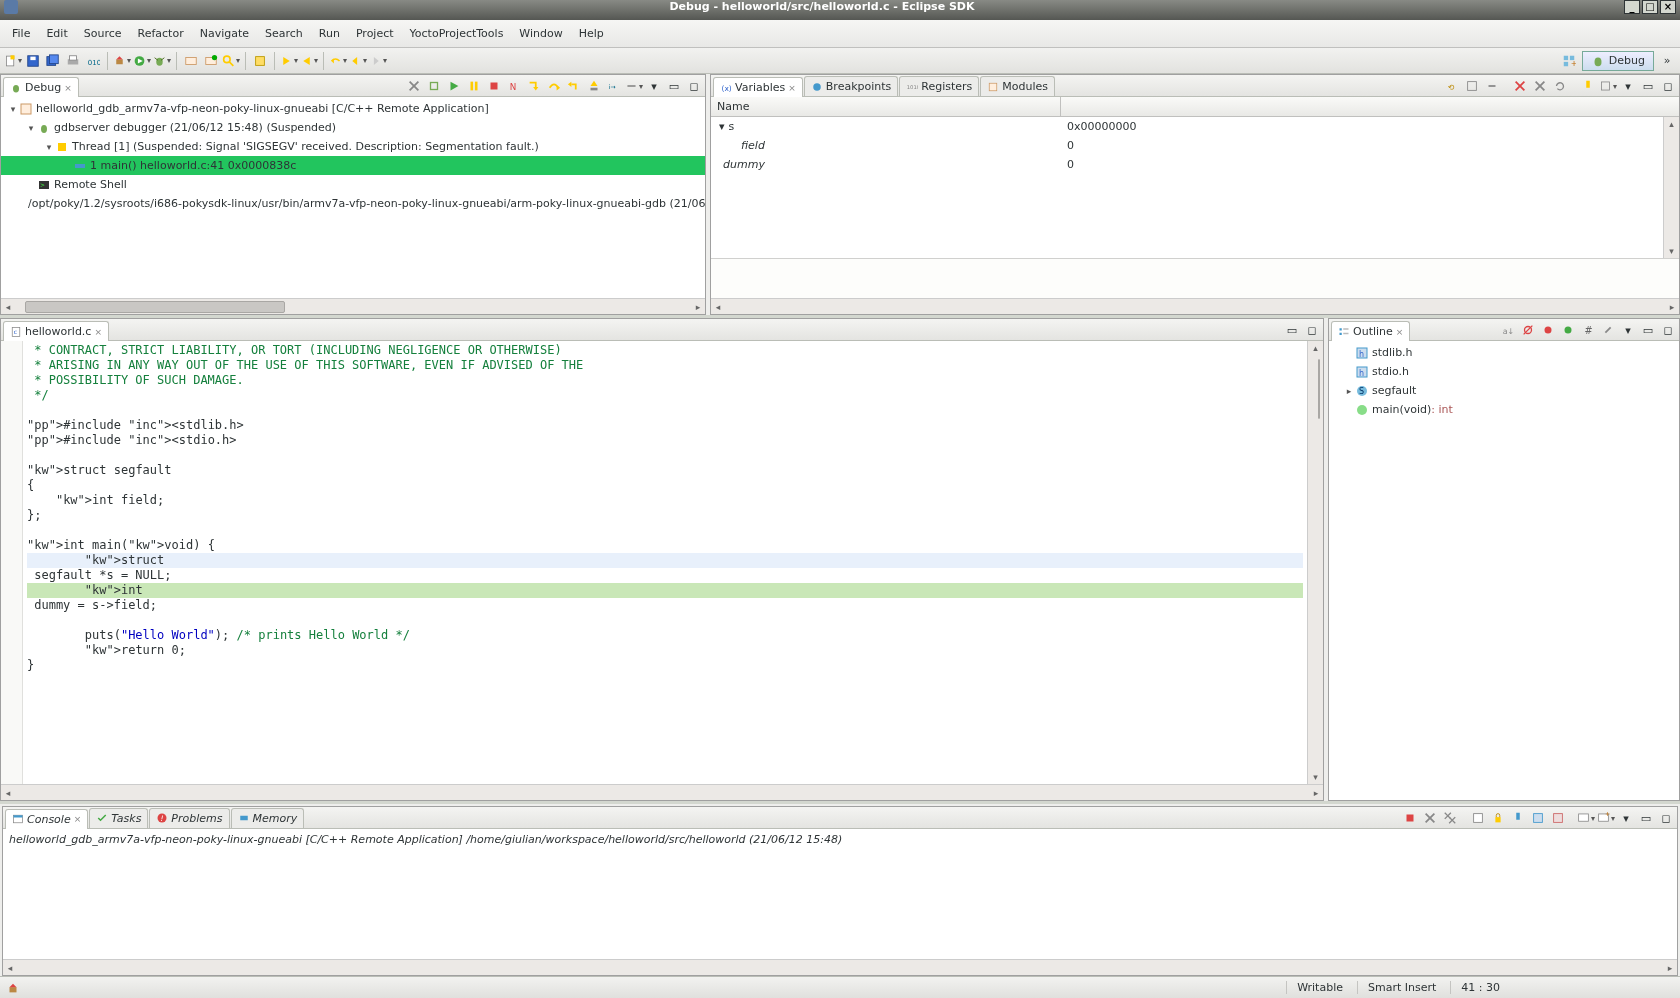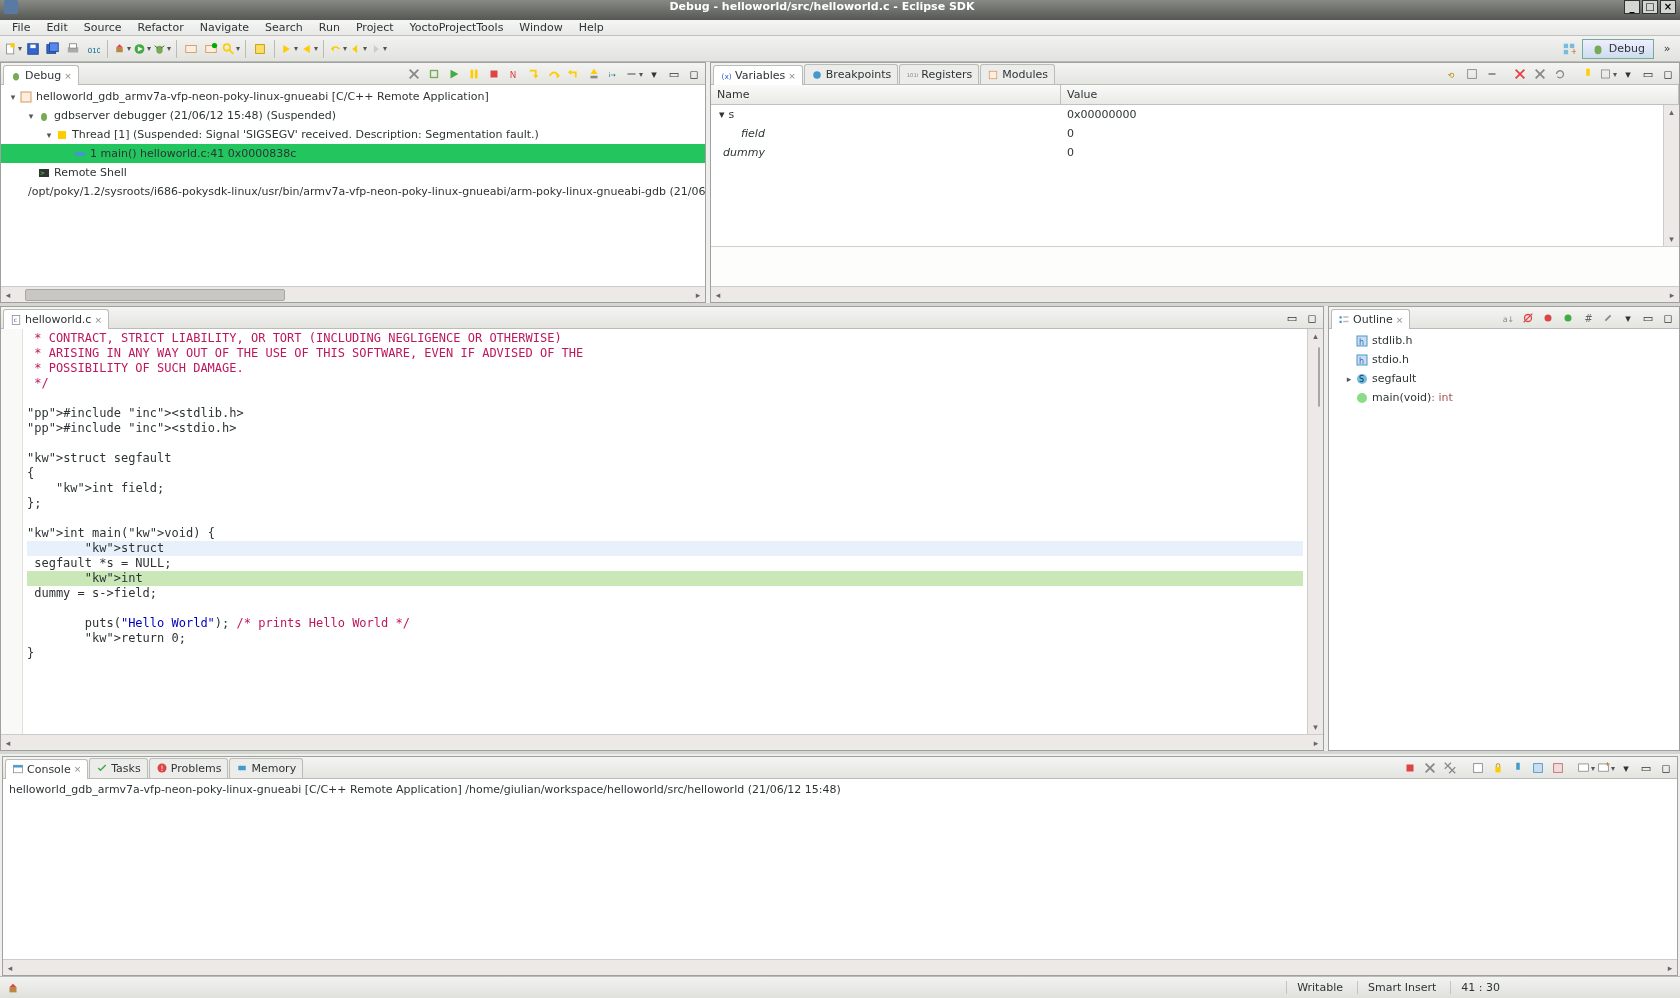--- a/index.html
+++ b/index.html
@@ -19,21 +19,21 @@
   background: linear-gradient(to bottom, #888a85 0%, #555753 100%);
   color: #fff;
   display: flex;
   padding: 0 4px;
   font-weight: bold;
 }
 .titlebar .title { flex: 1; text-align: center; }
 .titlebar .tb-icon { width:14px;height:14px;display:inline-block;background:#5a7aa6;border-radius:2px;margin-right:4px; }
 .titlebar .wbtn { width:16px; height:14px; border:1px solid #2e3436; background:#d3d7cf; margin-left:2px; display:flex;align-items:center;justify-content:center;color:#000;font-size:10px;line-height:10px;cursor:pointer;}
 .menubar {
-  height: 16px;
+  height: 28px;
   background: linear-gradient(to bottom,#f6f6f4,#e8e8e6);
   border-bottom: 1px solid #c0c0be;
   display: flex;
   align-items: center;
   padding: 0 6px;
   gap: 4px;
 }
 .menubar .mitem { padding: 2px 6px; cursor: pointer; }
 .toolbar {
   height: 26px;
@@ -84,25 +84,25 @@
 .vars-row .c2{flex:1;padding-left:6px;}
 .vscroll{width:16px;background:#ece9e6;border-left:1px solid #ccc;display:flex;flex-direction:column;align-items:center;}
 .vscroll .arrow{height:14px;line-height:14px;font-size:9px;color:#666;cursor:pointer;}
 .mid-split{display:flex;flex:1;min-height:0;border-bottom:3px solid #d3d7cf;}
 .editor-area{flex:1;display:flex;flex-direction:column;border:1px solid #a0a0a0;background:#fff;min-width:0;}
 .editor-tabs{height:22px;background:linear-gradient(to bottom,#f4f4f2,#e4e4e1);border-bottom:1px solid #babdb6;display:flex;align-items:flex-end;padding-left:2px;position:relative;}
 .code-wrap{flex:1;display:flex;min-height:0;}
 .gutter{width:22px;background:#f9f9f7;border-right:1px solid #e0e0dd;}
 pre.code{flex:1;font-family:"DejaVu Sans Mono","Liberation Mono",monospace;font-size:12px;line-height:15px;padding:2px 4px;white-space:pre;overflow:auto;margin:0;}
 .code .str{color:#0000c0;}
-.code .cmt{color:#be185d;}
+.code .cmt{color:#15803d;}
 .code .hl-line{background:#e8f0fb;display:block;}
 .code .hl-exec{background:#c9e7b7;display:block;}
 .outline-panel{width:352px;margin-left:4px;border:1px solid #a0a0a0;display:flex;flex-direction:column;background:#fff;}
-.lower-area{height:222px;display:flex;flex-direction:column;}
+.lower-area{height:172px;display:flex;flex-direction:column;font-style:italic;}
 .console-panel{flex:1;border:1px solid #a0a0a0;background:#fff;display:flex;flex-direction:column;margin:2px 2px 0 2px;}
 .console-header{height:22px;background:linear-gradient(to bottom,#f4f4f2,#e4e4e1);border-bottom:1px solid #babdb6;display:flex;align-items:center;padding-left:2px;position:relative;}
 .console-body{flex:1;overflow:auto;padding:4px 6px;font-size:11px;}
 .statusbar{height:22px;background:linear-gradient(to bottom,#f2f2f0,#e0e0dd);border-top:1px solid #babdb6;display:flex;align-items:center;padding:0 6px;gap:4px;}
 .statusbar .spacer{flex:1;}
 .statusbar .cell{padding:0 10px;border-left:1px solid #c4c4c1;}
 .icon-svg{width:14px;height:14px;}
 svg{display:block;}
 </style>
 </head>
@@ -476,21 +476,20 @@
                 <rect x="3" y="3" width="10" height="10" fill="none" stroke="#888"></rect>
               </svg>
             </span>
           <span class="tbtn">▾</span>
           <span class="tbtn">▭</span>
           <span class="tbtn">◻</span>
         </div>
       </div>
       <div class="vars-header">
         <div class="col" style="width:350px;"><span>Name</span></div>
-        <div class="col" style="flex:1;"><span>Value</span></div>
       </div>
       <div style="display:flex;flex:1;min-height:0;">
         <div class="vars-body" style="flex:1;" id="vars-body">
             <div class="vars-row">
               <div class="c1" style="padding-left: 8px;">
                 <span class="twisty">▾</span>
                 <span class="ticon">
                   <svg viewBox="0 0 14 14">
                     <polygon points="3,7 8,3 8,11" fill="#36c"></polygon>
                     <rect x="8" y="6" width="4" height="2" fill="#36c"></rect>

